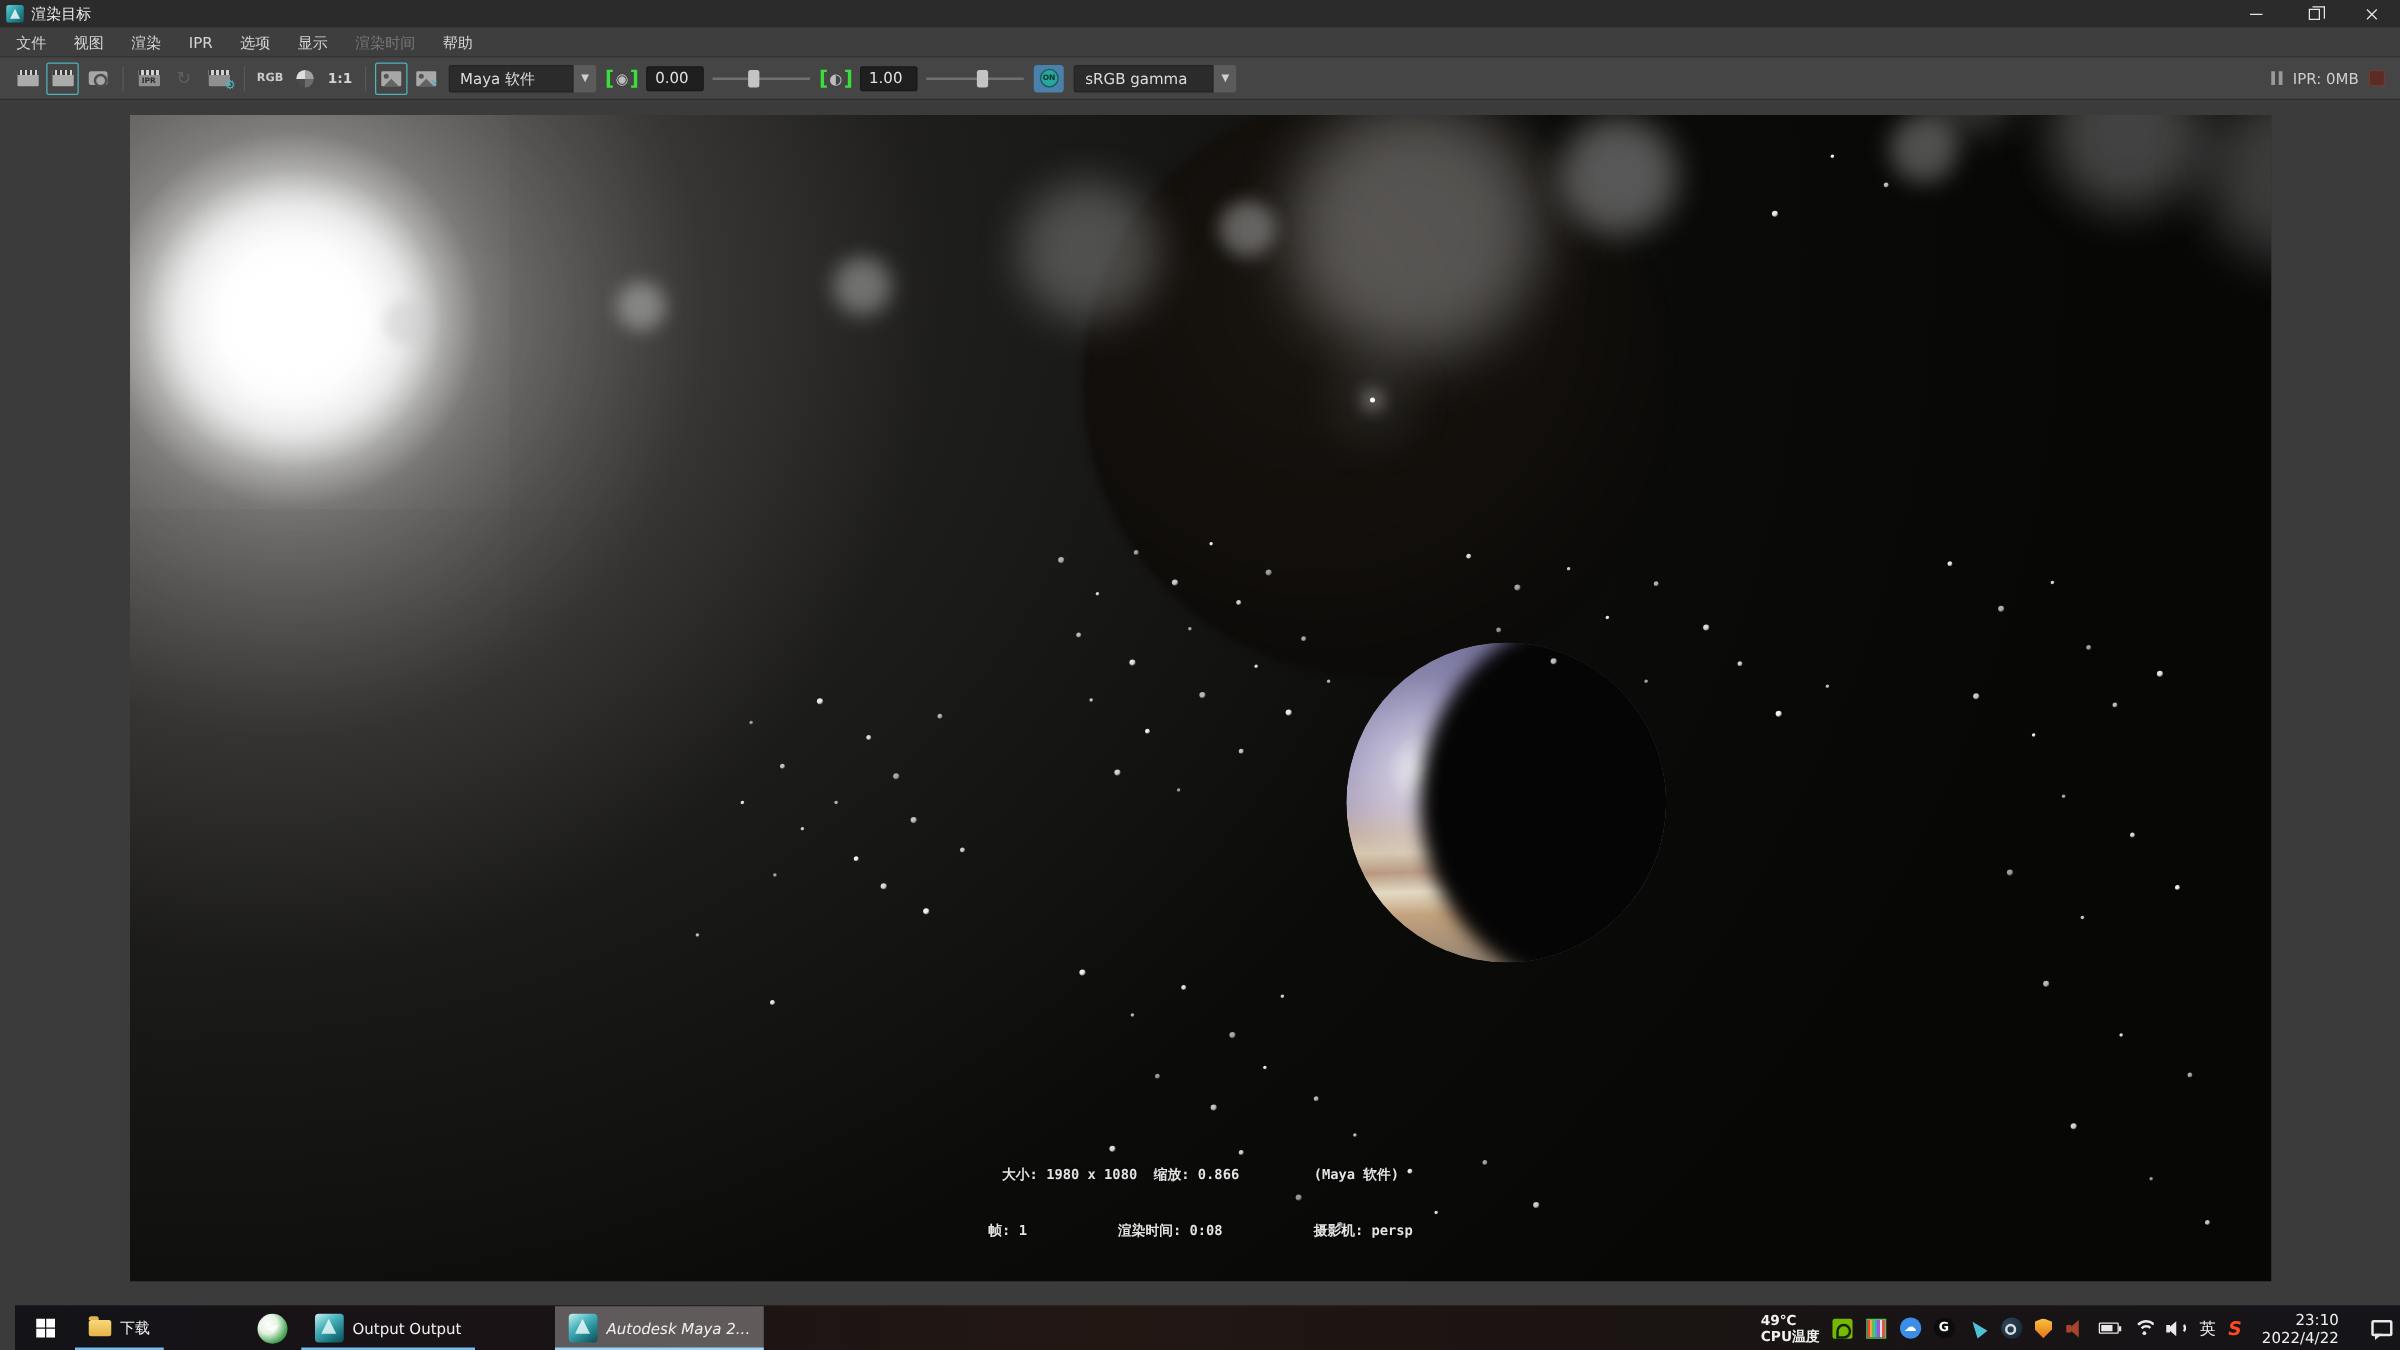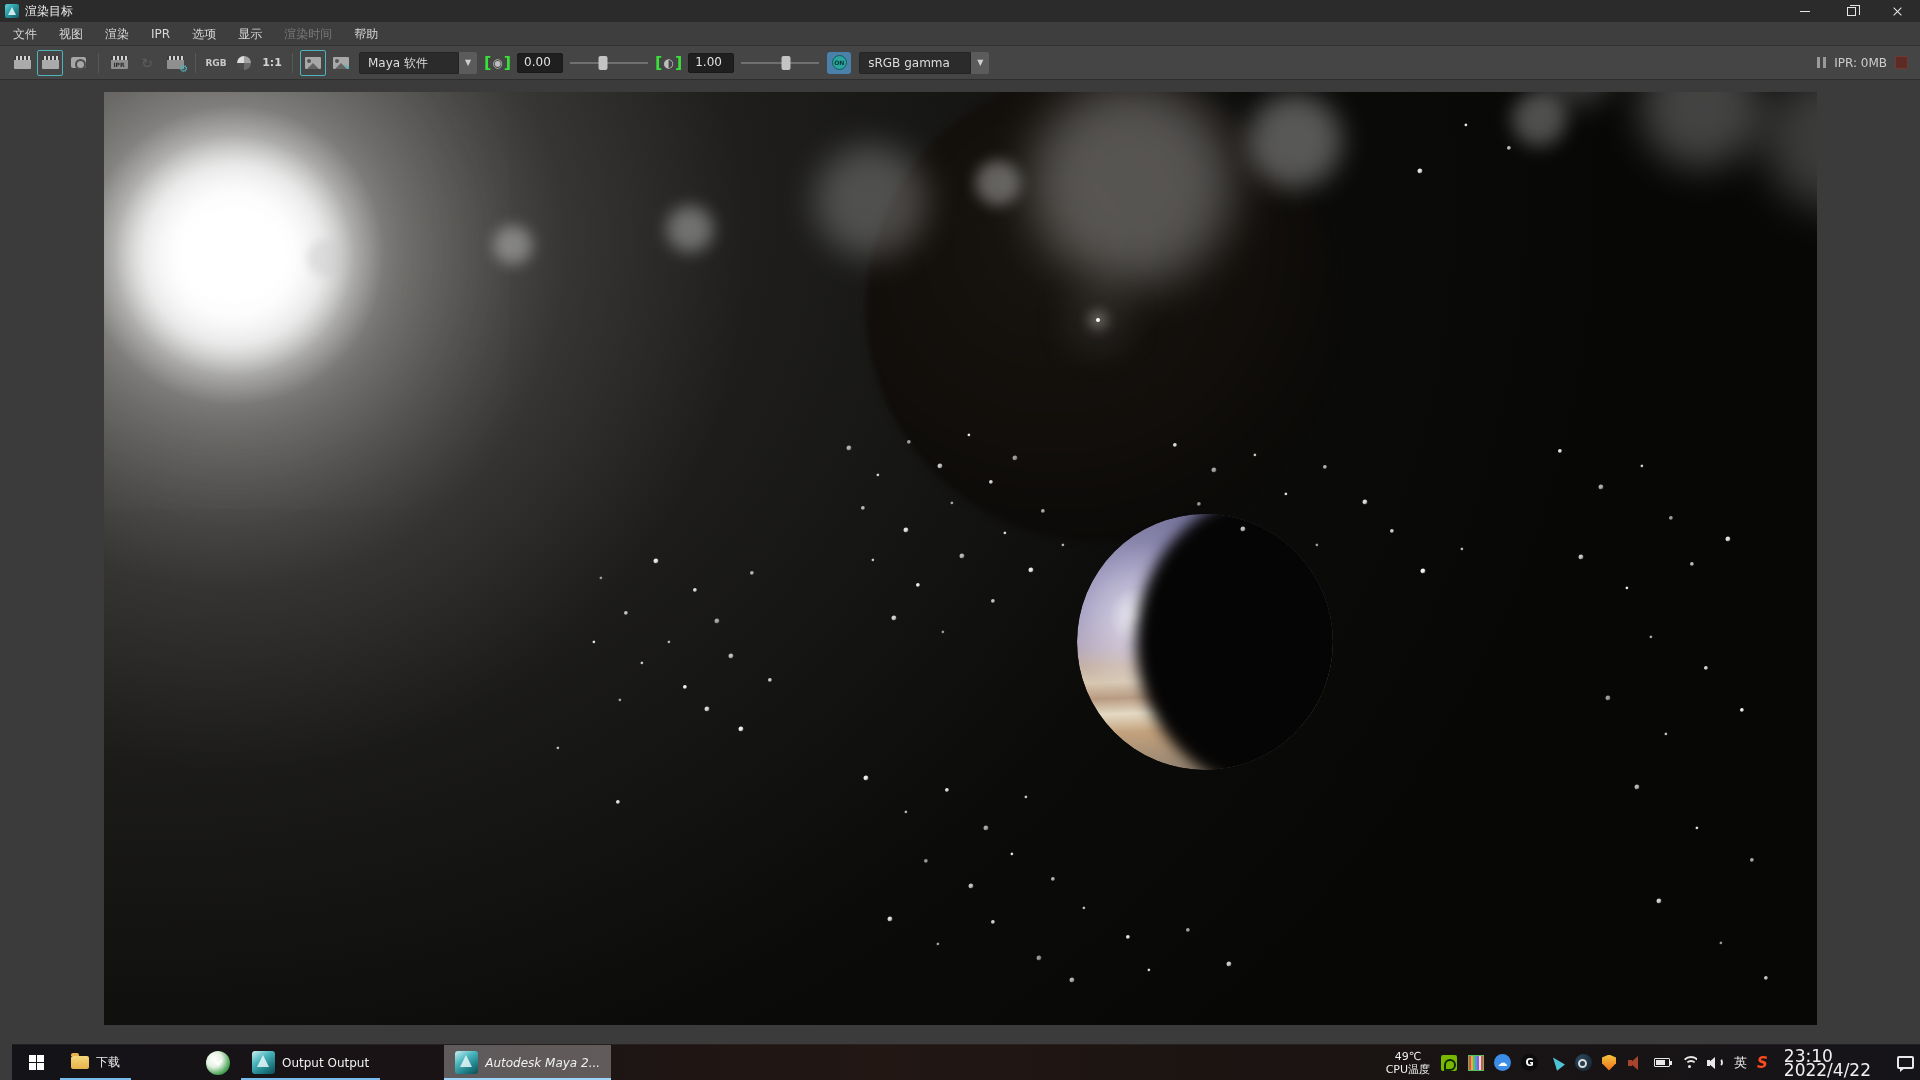--- a/index.html
+++ b/index.html
@@ -131,21 +131,21 @@
       border-radius:2px 2px 0 0; background:#e7b44a; }
   .round-app { width:24px; height:24px; border-radius:50%; position:relative;
       background:radial-gradient(circle at 35% 35%, #ffffff 0%, #e4f2e2 35%, #49a455 70%, #1c5f2c 100%); }
   .round-app::after { content:""; position:absolute; left:7px; top:9px; width:10px; height:6px;
       background:#fdfdfd; clip-path:polygon(0 55%,100% 0,55% 100%); }
   .maya-app-ic { width:23px; height:23px; border-radius:3px; position:relative;
       background:linear-gradient(145deg,#c9f0f2 0%,#4ab4bd 38%,#1e7d86 72%,#0e4a52 100%); }
   .maya-app-ic::after { content:""; position:absolute; left:5px; top:4px; width:0; height:0;
       border-left:6px solid transparent; border-right:6px solid transparent; border-bottom:12px solid rgba(240,252,252,.8); }
   .tray { margin-left:auto; display:flex; align-items:center; gap:10px; padding-right:8px; }
-  .two-line { text-align:center; font-size:11px; line-height:13px; white-space:nowrap; }
+  .two-line { text-align:left; font-size:11px; line-height:13px; white-space:nowrap;font-weight:bold; }
   .tray-ic { width:17px; height:17px; display:flex; align-items:center; justify-content:center; position:relative; }
   .nv { width:16px; height:16px; border-radius:2px; background:#76b900; position:relative; }
   .nv::after { content:""; position:absolute; left:3px; top:4px; width:8px; height:8px;
       border:2px solid #10240a; border-radius:50% 50% 50% 0; }
   .gridic { width:16px; height:16px; border:1px solid #59c059; background:
       repeating-linear-gradient(90deg,#e84c4c 0 2px,#f2a93b 2px 4px,#57c457 4px 6px,#3aa0e8 6px 8px,#9b59d0 8px 10px,#e0e0e0 10px 12px); }
   .cloudic { width:17px; height:17px; border-radius:50%; background:#3b8de8; color:#ffffff;
       font-size:10px; display:flex; align-items:center; justify-content:center; }
   .gic { width:17px; height:17px; border-radius:50%; background:#0c0c0c; color:#ffffff;
       font-size:10px; font-weight:bold; display:flex; align-items:center; justify-content:center; }
@@ -170,21 +170,21 @@
       border:2px solid #e8e8e8; border-radius:50%; clip-path:polygon(50% 50%,-40% -40%,140% -40%); }
   .wifiic i { position:absolute; left:8px; bottom:1px; width:3px; height:3px; border-radius:50%; background:#e8e8e8; }
   .volic { position:relative; width:17px; height:14px; }
   .volic::before { content:""; position:absolute; left:0; top:4px; width:3px; height:6px; background:#e8e8e8; }
   .volic::after { content:""; position:absolute; left:1px; top:1px; width:0; height:0;
       border-top:6px solid transparent; border-bottom:6px solid transparent; border-right:7px solid #e8e8e8; }
   .volic i { position:absolute; right:1px; top:2px; width:9px; height:9px; border:2px solid transparent;
       border-right-color:#e8e8e8; border-radius:50%; }
   .ime { font-size:13px; }
   .sogou { font-size:15px; font-weight:bold; font-style:italic; color:var(--sogou_red); }
-  .clock { text-align:left; font-size:17px; line-height:14px; padding:0 6px; white-space:nowrap; }
+  .clock { text-align:right; font-size:12px; line-height:14px; padding:0 6px; white-space:nowrap; }
   .bubbleic { width:17px; height:13px; border:2px solid #e8e8e8; border-radius:2px; position:relative; margin:0 10px; }
   .bubbleic::after { content:""; position:absolute; left:1px; bottom:-5px; width:0; height:0;
       border-top:5px solid #e8e8e8; border-right:6px solid transparent; }
 </style>
 </head>
 <body>
 
 <div class="titlebar">
   <span class="maya-logo"></span>
   <span>渲染目标</span>
@@ -399,20 +399,24 @@
       <div class="star" style="left: 54.6%; top: 92.8%; width: 5px; height: 5px; opacity: 0.6;"></div>
       <div class="star" style="left: 57.2%; top: 87.5%; width: 3px; height: 3px; opacity: 0.77;"></div>
       <div class="star" style="left: 59.8%; top: 90.6%; width: 4px; height: 4px; opacity: 0.94;"></div>
       <div class="star" style="left: 56.5%; top: 95.2%; width: 5px; height: 5px; opacity: 0.71;"></div>
       <div class="star" style="left: 61%; top: 94.1%; width: 3px; height: 3px; opacity: 0.88;"></div>
       <div class="star" style="left: 63.3%; top: 89.8%; width: 4px; height: 4px; opacity: 0.65;"></div>
       <div class="star" style="left: 65.7%; top: 93.5%; width: 5px; height: 5px; opacity: 0.82;"></div>
       <div class="star" style="left: 79.5%; top: 3.5%; width: 3px; height: 3px; opacity: 0.99;"></div>
       <div class="star" style="left: 82%; top: 6%; width: 4px; height: 4px; opacity: 0.76;"></div>
       <div class="star" style="left: 76.8%; top: 8.5%; width: 5px; height: 5px; opacity: 0.93;"></div>
+      <div class="overlay">
+      <div>大小: 1980 x 1080  缩放: 0.866         (Maya 软件)</div>
+      <div>帧: 1           渲染时间: 0:08           摄影机: persp</div>
+    </div>
   </div>
 </div>
 
 <div class="taskbar">
   <div class="start-btn">
     <span class="win-logo">
         <i></i>
         <i></i>
         <i></i>
         <i></i>

